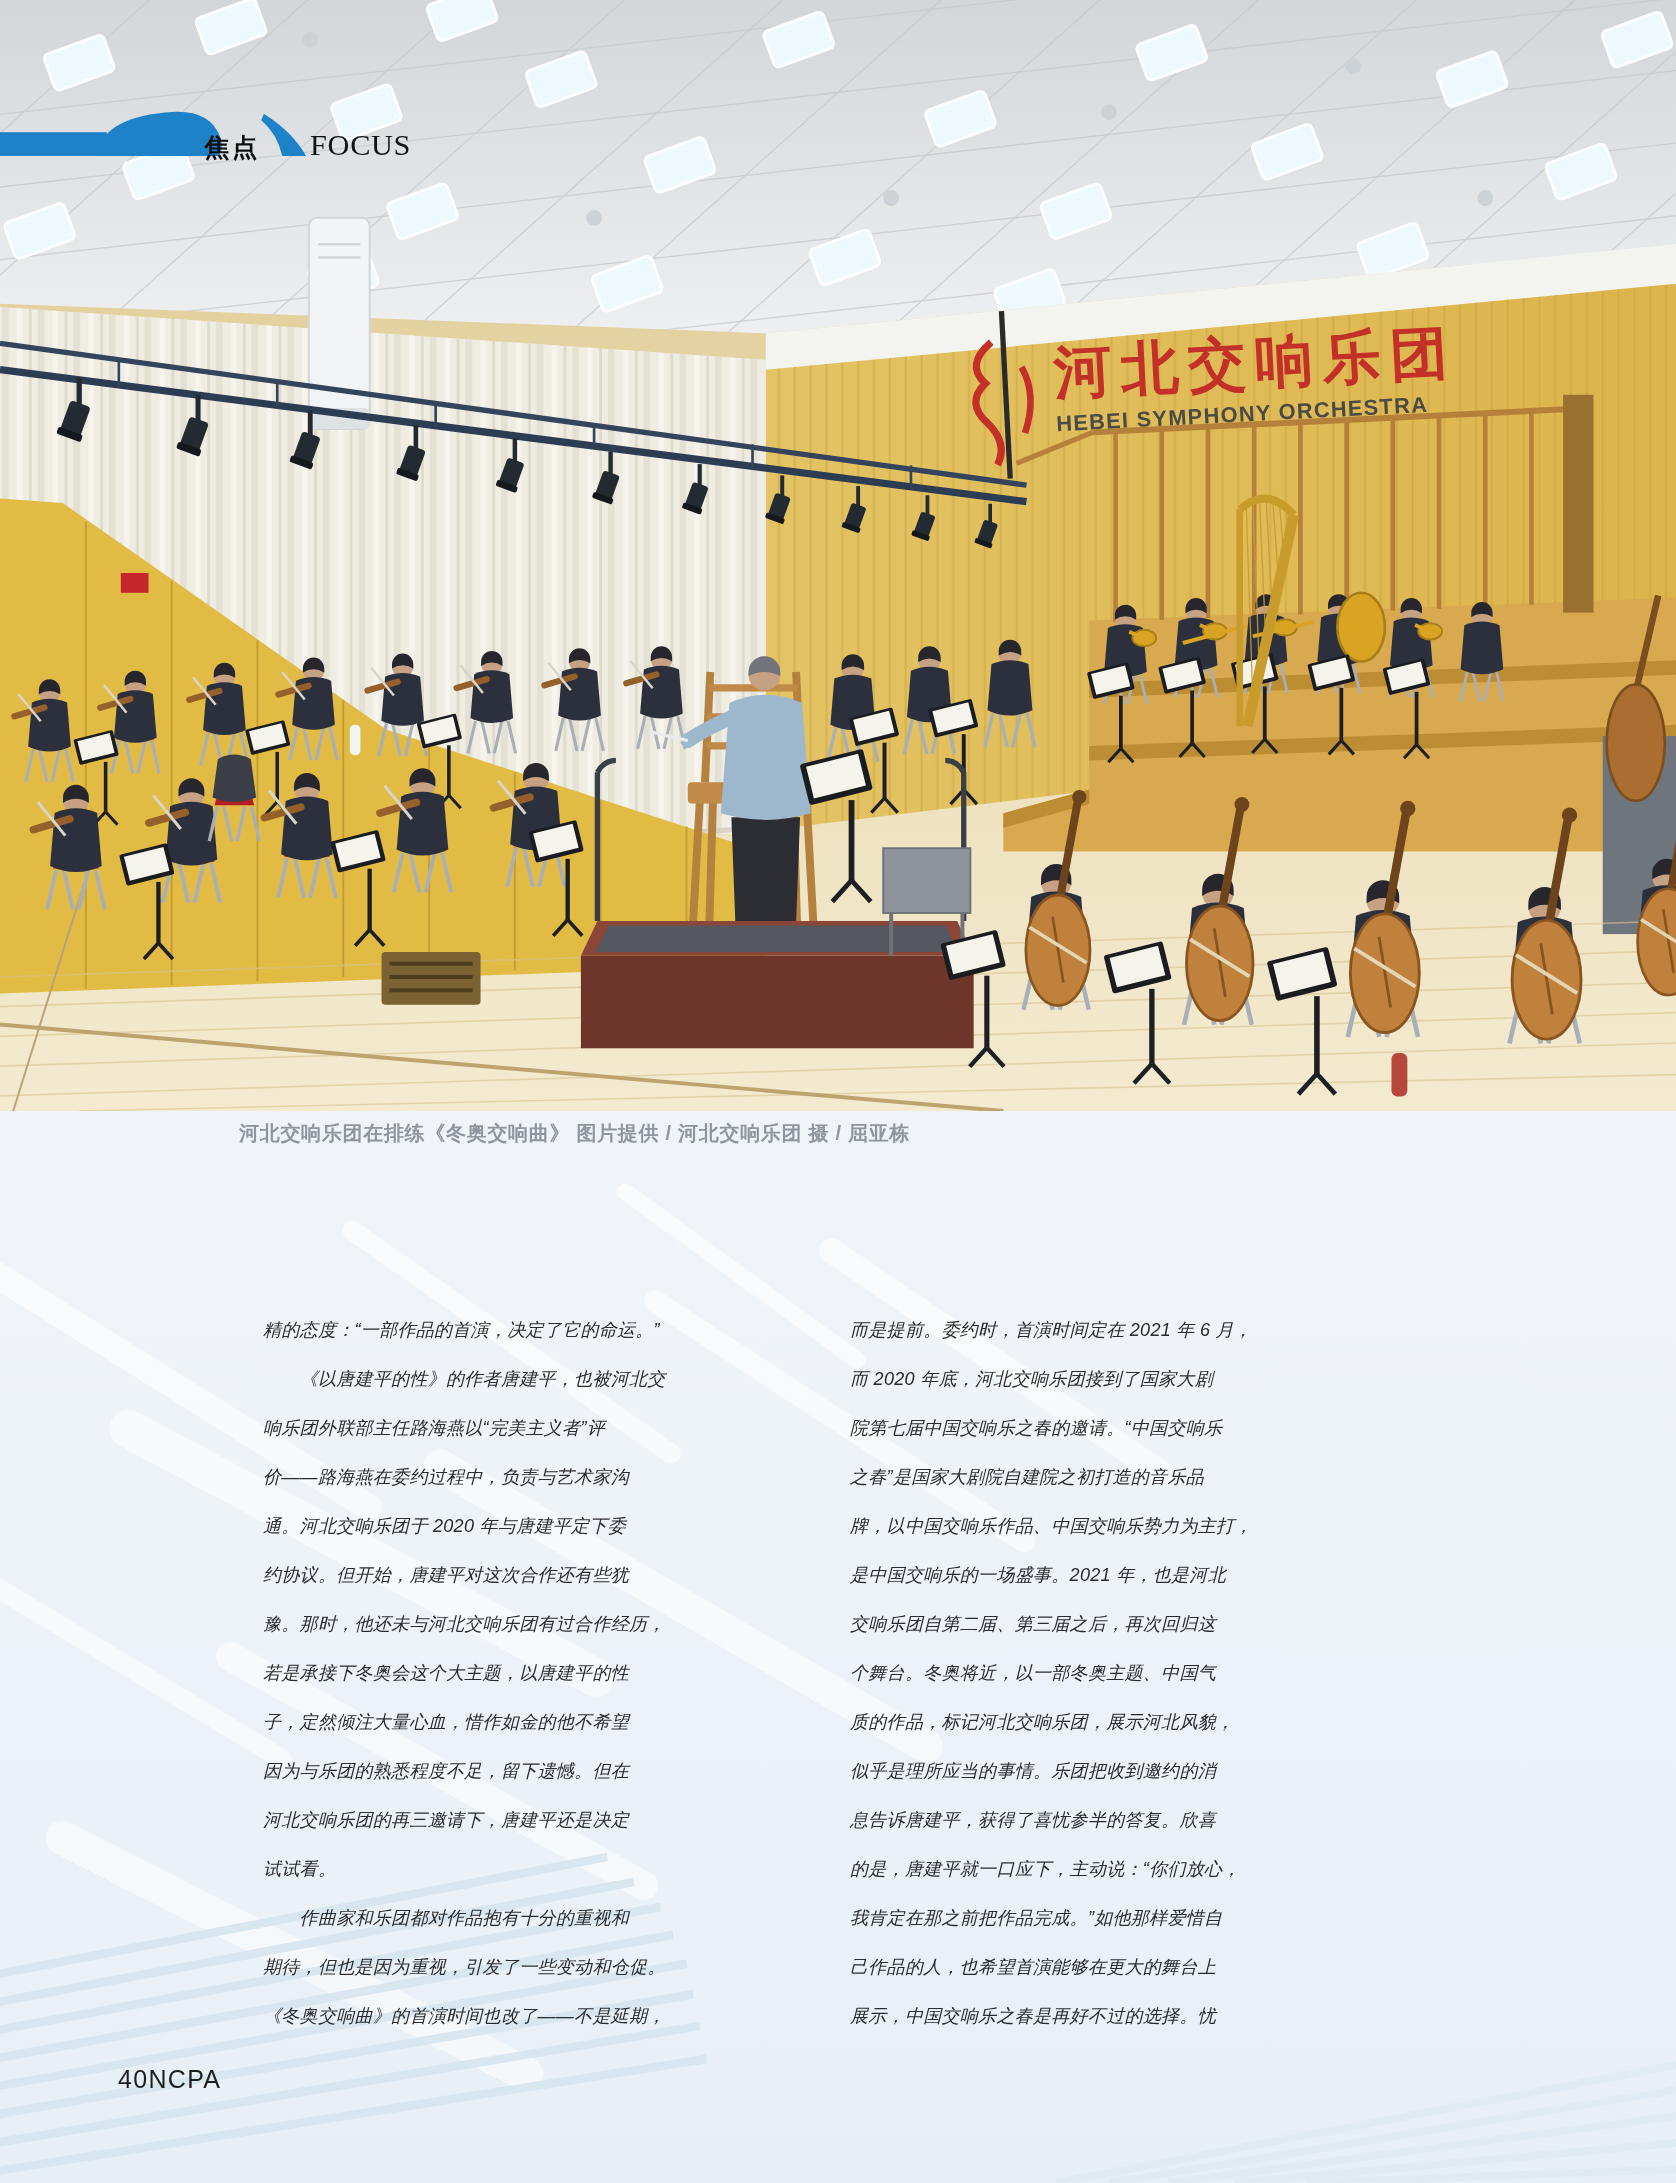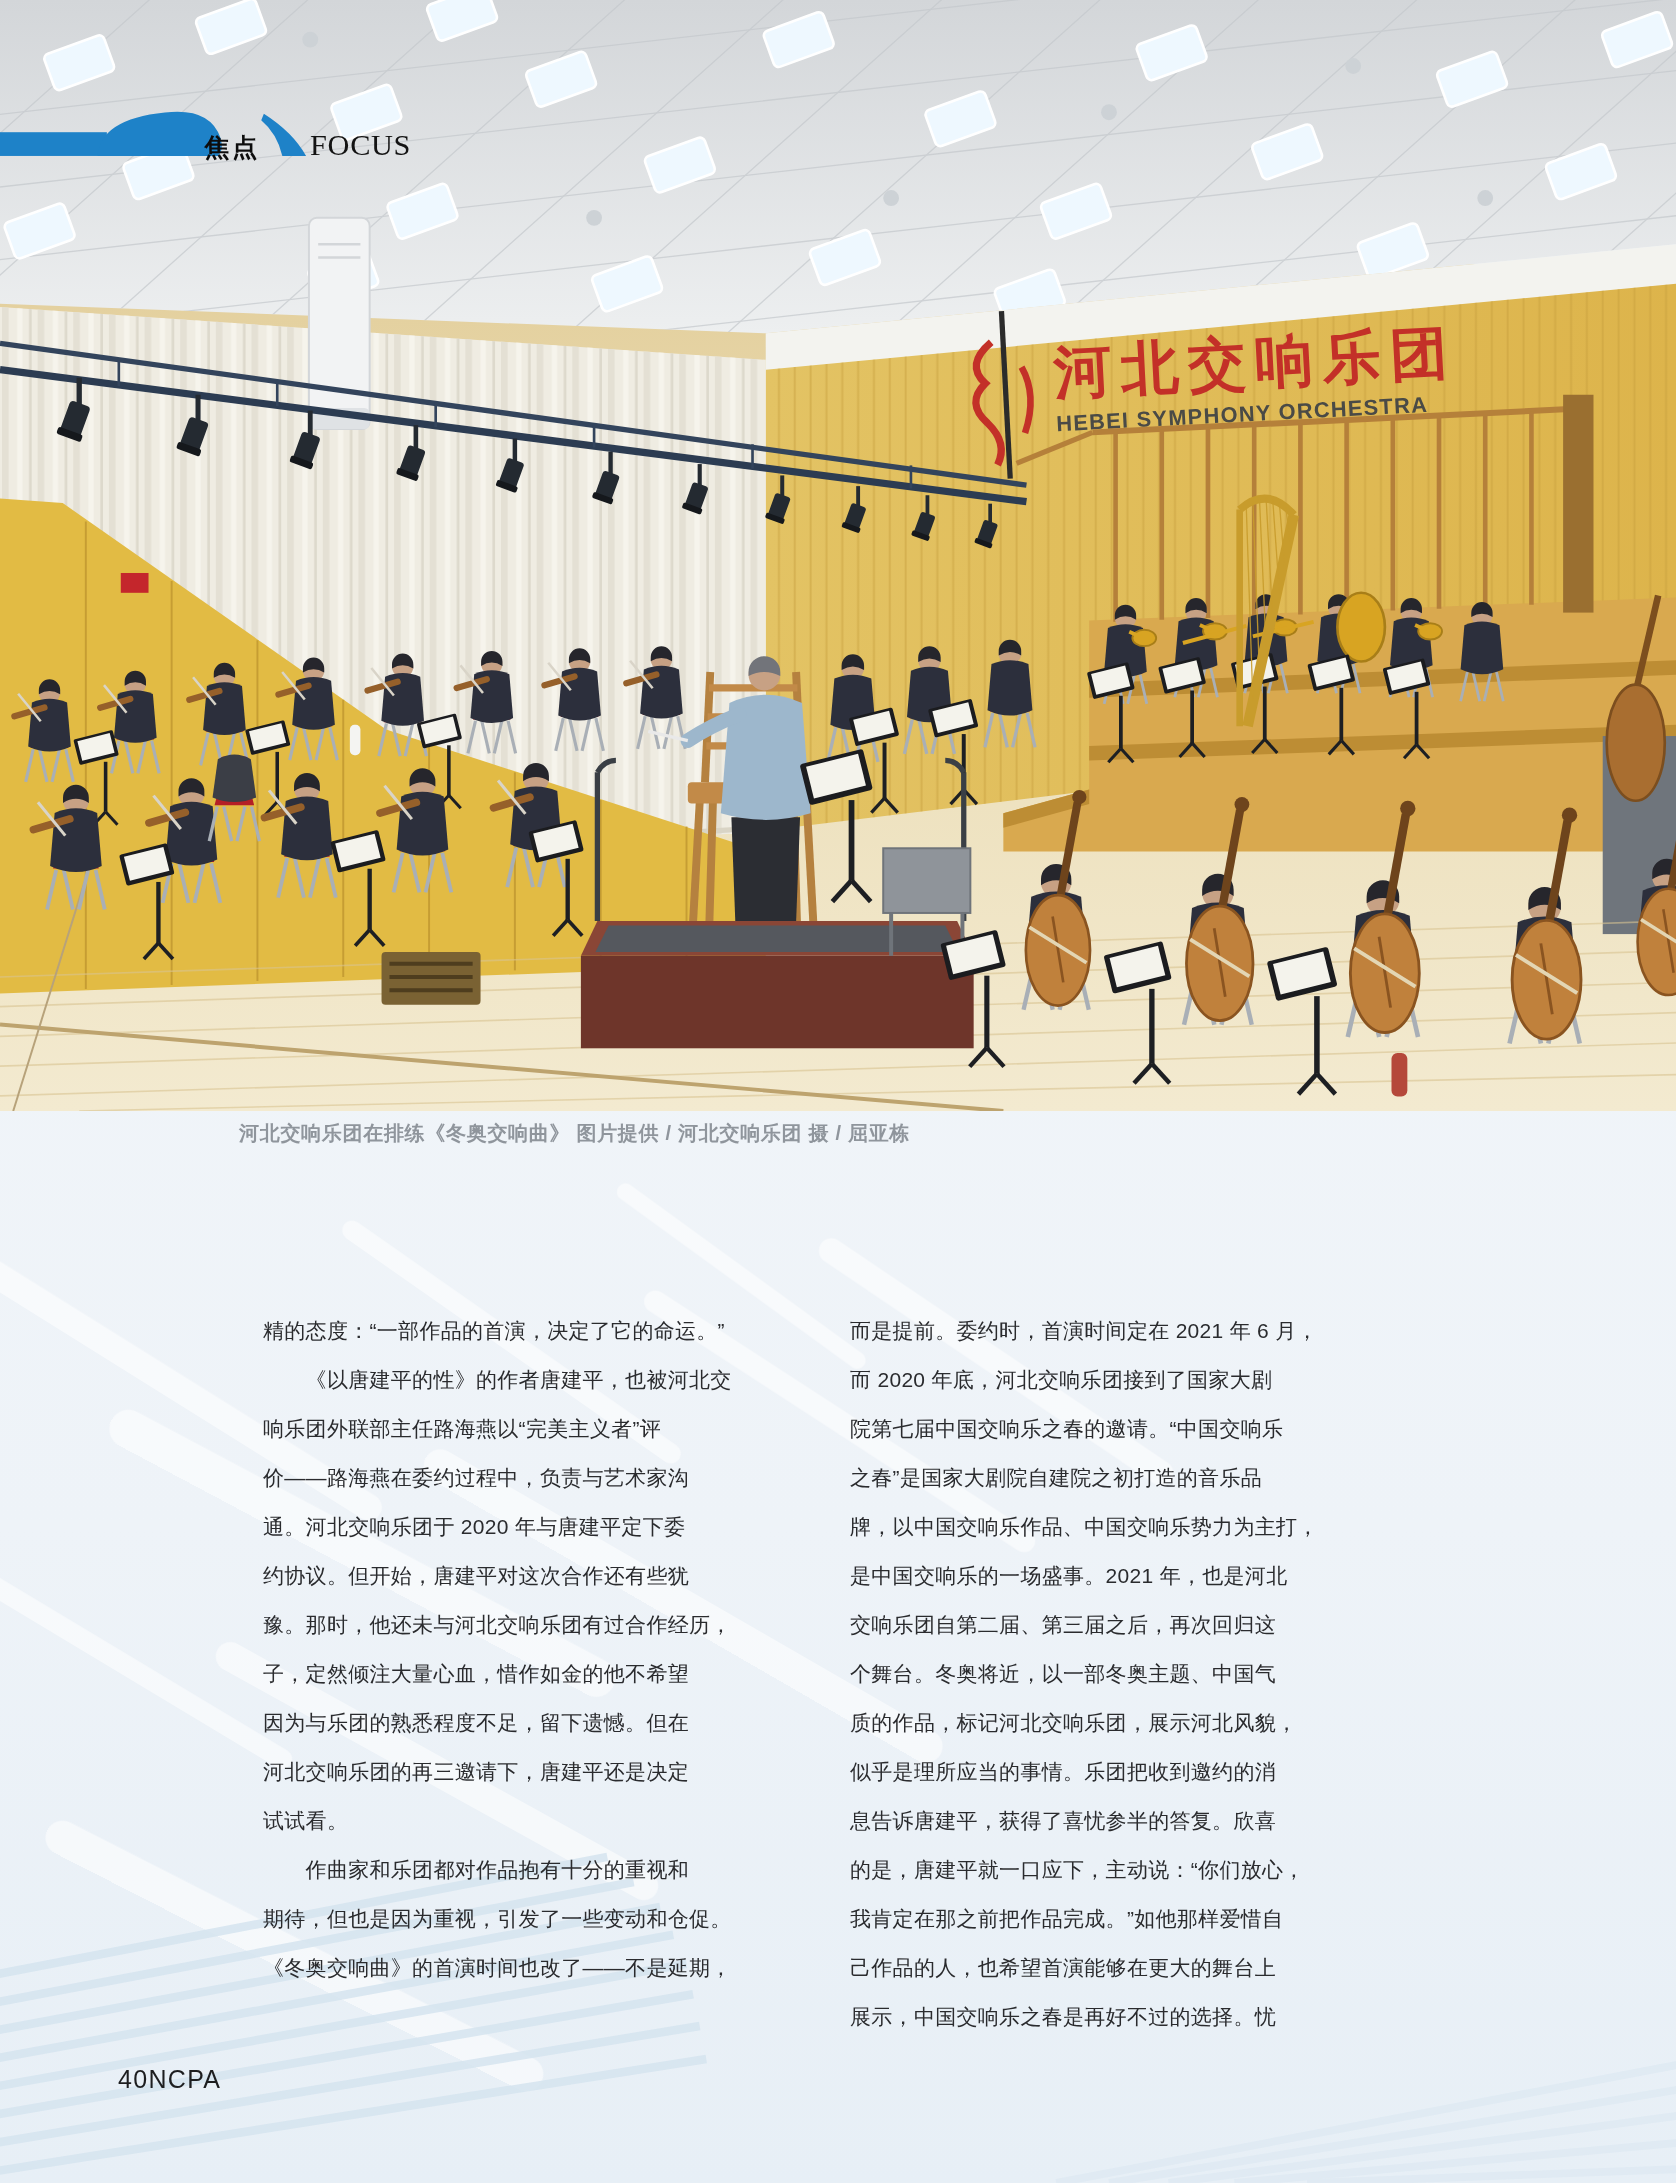--- a/index.html
+++ b/index.html
@@ -11,21 +11,21 @@
   .photo-wrap{position:absolute;left:0;top:0;width:1676px;height:1111px;z-index:1;}
   .decor{position:absolute;left:0;top:1111px;width:1676px;height:1072px;z-index:0;}
   .hdr{position:absolute;left:0;top:99px;width:409px;height:73px;z-index:3;}
   .caption{
     position:absolute;left:239px;top:1120px;z-index:2;
     font-size:20px;font-weight:700;color:#8f959c;letter-spacing:0.7px;white-space:nowrap;text-align:center;
   }
   .article{position:absolute;top:1306px;z-index:2;color:#2a2b2e;}
   .col-left{left:263px;width:555px;}
   .col-right{left:850px;width:581px;}
-  .bodyline{height:49px;line-height:49px;font-size:21px;letter-spacing:0.3px;white-space:nowrap;}
+  .bodyline{height:49px;line-height:49px;font-size:18px;letter-spacing:0.3px;white-space:nowrap;font-style:italic;}
   .footer{
     position:absolute;left:118px;top:2065px;z-index:2;color:#1d1e20;
     font-size:25px;letter-spacing:1.3px;
   }
   .footer .brand{font-weight:500;}
 </style>
 </head>
 <body>
 
 <svg class="decor" viewBox="0 0 2539 1624" preserveAspectRatio="none">
@@ -518,20 +518,21 @@
 <div class="caption">河北交响乐团在排练《冬奥交响曲》  图片提供 / 河北交响乐团  摄 / 屈亚栋</div>
 
 <div class="article col-left">
   <div class="bodyline">精的态度：“一部作品的首演，决定了它的命运。”</div>
   <div class="bodyline">　　《以唐建平的性》的作者唐建平，也被河北交</div>
   <div class="bodyline">响乐团外联部主任路海燕以“完美主义者”评</div>
   <div class="bodyline">价——路海燕在委约过程中，负责与艺术家沟</div>
   <div class="bodyline">通。河北交响乐团于 2020 年与唐建平定下委</div>
   <div class="bodyline">约协议。但开始，唐建平对这次合作还有些犹</div>
   <div class="bodyline">豫。那时，他还未与河北交响乐团有过合作经历，</div>
+  <div class="bodyline">若是承接下冬奥会这个大主题，以唐建平的性</div>
   <div class="bodyline">子，定然倾注大量心血，惜作如金的他不希望</div>
   <div class="bodyline">因为与乐团的熟悉程度不足，留下遗憾。但在</div>
   <div class="bodyline">河北交响乐团的再三邀请下，唐建平还是决定</div>
   <div class="bodyline">试试看。</div>
   <div class="bodyline">　　作曲家和乐团都对作品抱有十分的重视和</div>
   <div class="bodyline">期待，但也是因为重视，引发了一些变动和仓促。</div>
   <div class="bodyline">《冬奥交响曲》的首演时间也改了——不是延期，</div>
 </div>
 
 <div class="article col-right">

